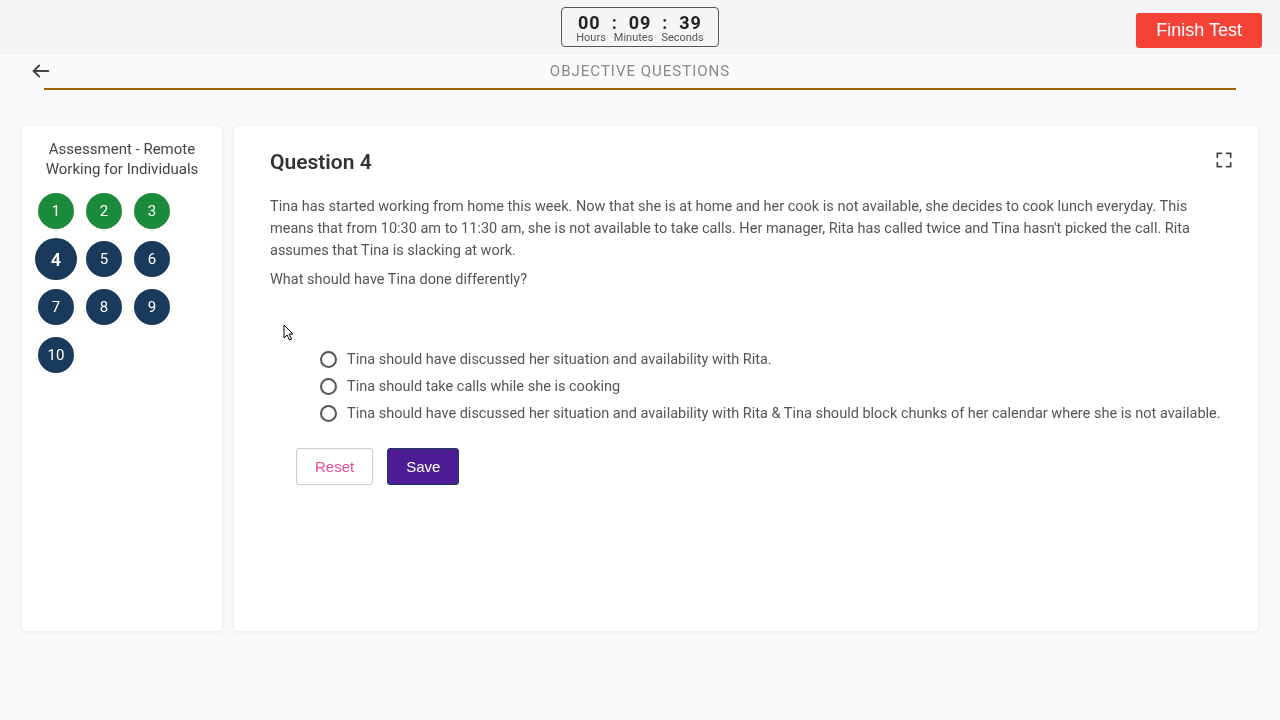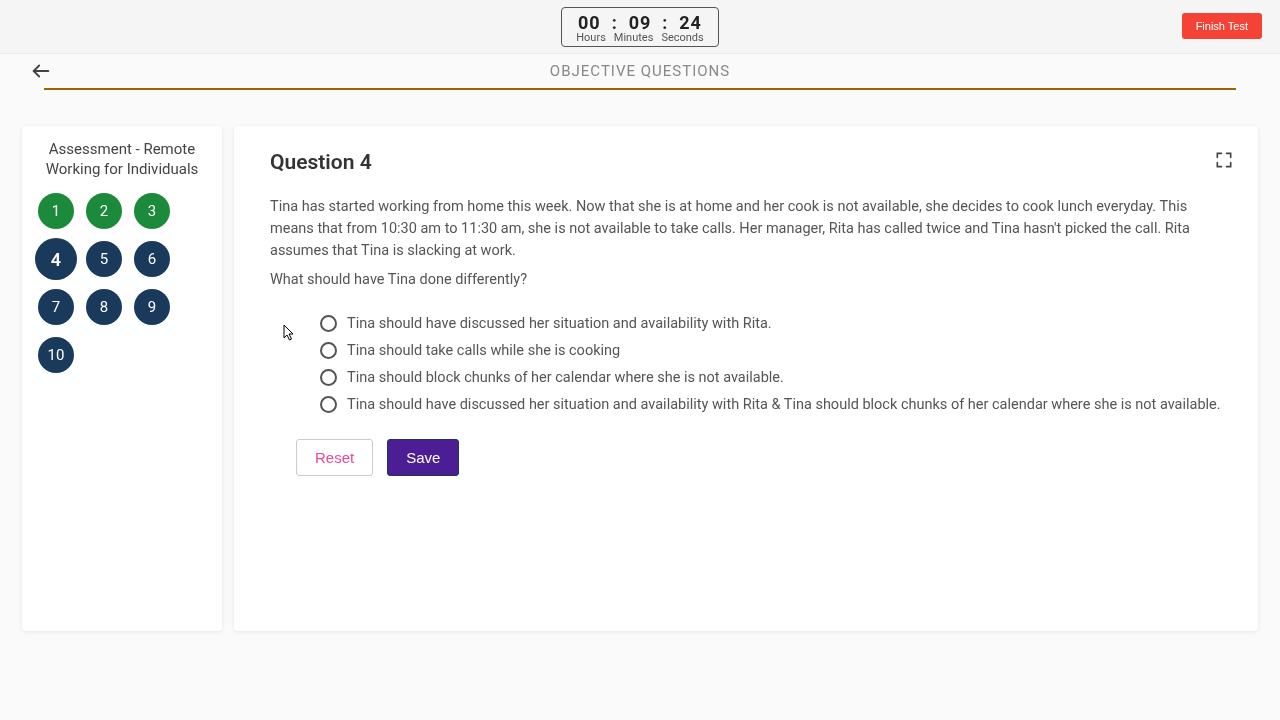--- a/index.html
+++ b/index.html
@@ -41,22 +41,22 @@
     margin-top: -2px;
   }
   .timer-labels span { flex: 1; text-align: center; }
   .finish-btn {
     position: absolute;
     right: 18px;
     top: 13px;
     background: #f44336;
     color: #fff;
     border: none;
-    padding: 7px 14px;
-    font-size: 11px;
+    padding: 7px 20px;
+    font-size: 18px;
     border-radius: 3px;
     cursor: pointer;
   }
   .section-header {
     position: relative;
     height: 36px;
     margin: 0 44px;
     display: flex;
     align-items: center;
     justify-content: center;
@@ -147,21 +147,21 @@
     top: 24px;
     cursor: pointer;
   }
   .question-text {
     font-size: 14.5px;
     color: #555;
     line-height: 1.5;
     margin-bottom: 8px;
   }
   .question-text.prompt {
-    margin-bottom: 24px;
+    margin-bottom: 60px;
   }
   .options {
     padding-left: 10px;
   }
   .option-row {
     display: flex;
     align-items: flex-end;
     gap: 10px;
     margin-bottom: 10px;
     cursor: pointer;
@@ -211,21 +211,21 @@
 </head>
 <body>
 
 <div class="topbar">
   <div class="timer-box">
     <div class="timer-digits">
       <span>00</span>
       &nbsp;<span>:</span>&nbsp;
       <span>09</span>
       &nbsp;<span>:</span>&nbsp;
-      <span>24</span>
+      <span>39</span>
     </div>
     <div class="timer-labels">
       <span>Hours</span>
       <span>Minutes</span>
       <span>Seconds</span>
     </div>
   </div>
   <button class="finish-btn">Finish Test</button>
 </div>
 
@@ -273,24 +273,20 @@
         <div class="option-row">
           <div class="radio-circle"></div>
           <span class="option-text">Tina should have discussed her situation and availability with Rita.</span>
         </div>
         <div class="option-row">
           <div class="radio-circle"></div>
           <span class="option-text">Tina should take calls while she is cooking</span>
         </div>
         <div class="option-row">
           <div class="radio-circle"></div>
-          <span class="option-text">Tina should block chunks of her calendar where she is not available.</span>
-        </div>
-        <div class="option-row">
-          <div class="radio-circle"></div>
           <span class="option-text">Tina should have discussed her situation and availability with Rita &amp; Tina should block chunks of her calendar where she is not available.</span>
         </div>
       </div>
 
     <div class="action-row">
       <button class="btn btn-reset">Reset</button>
       <button class="btn btn-save">Save</button>
     </div>
   </div>
 </div>

